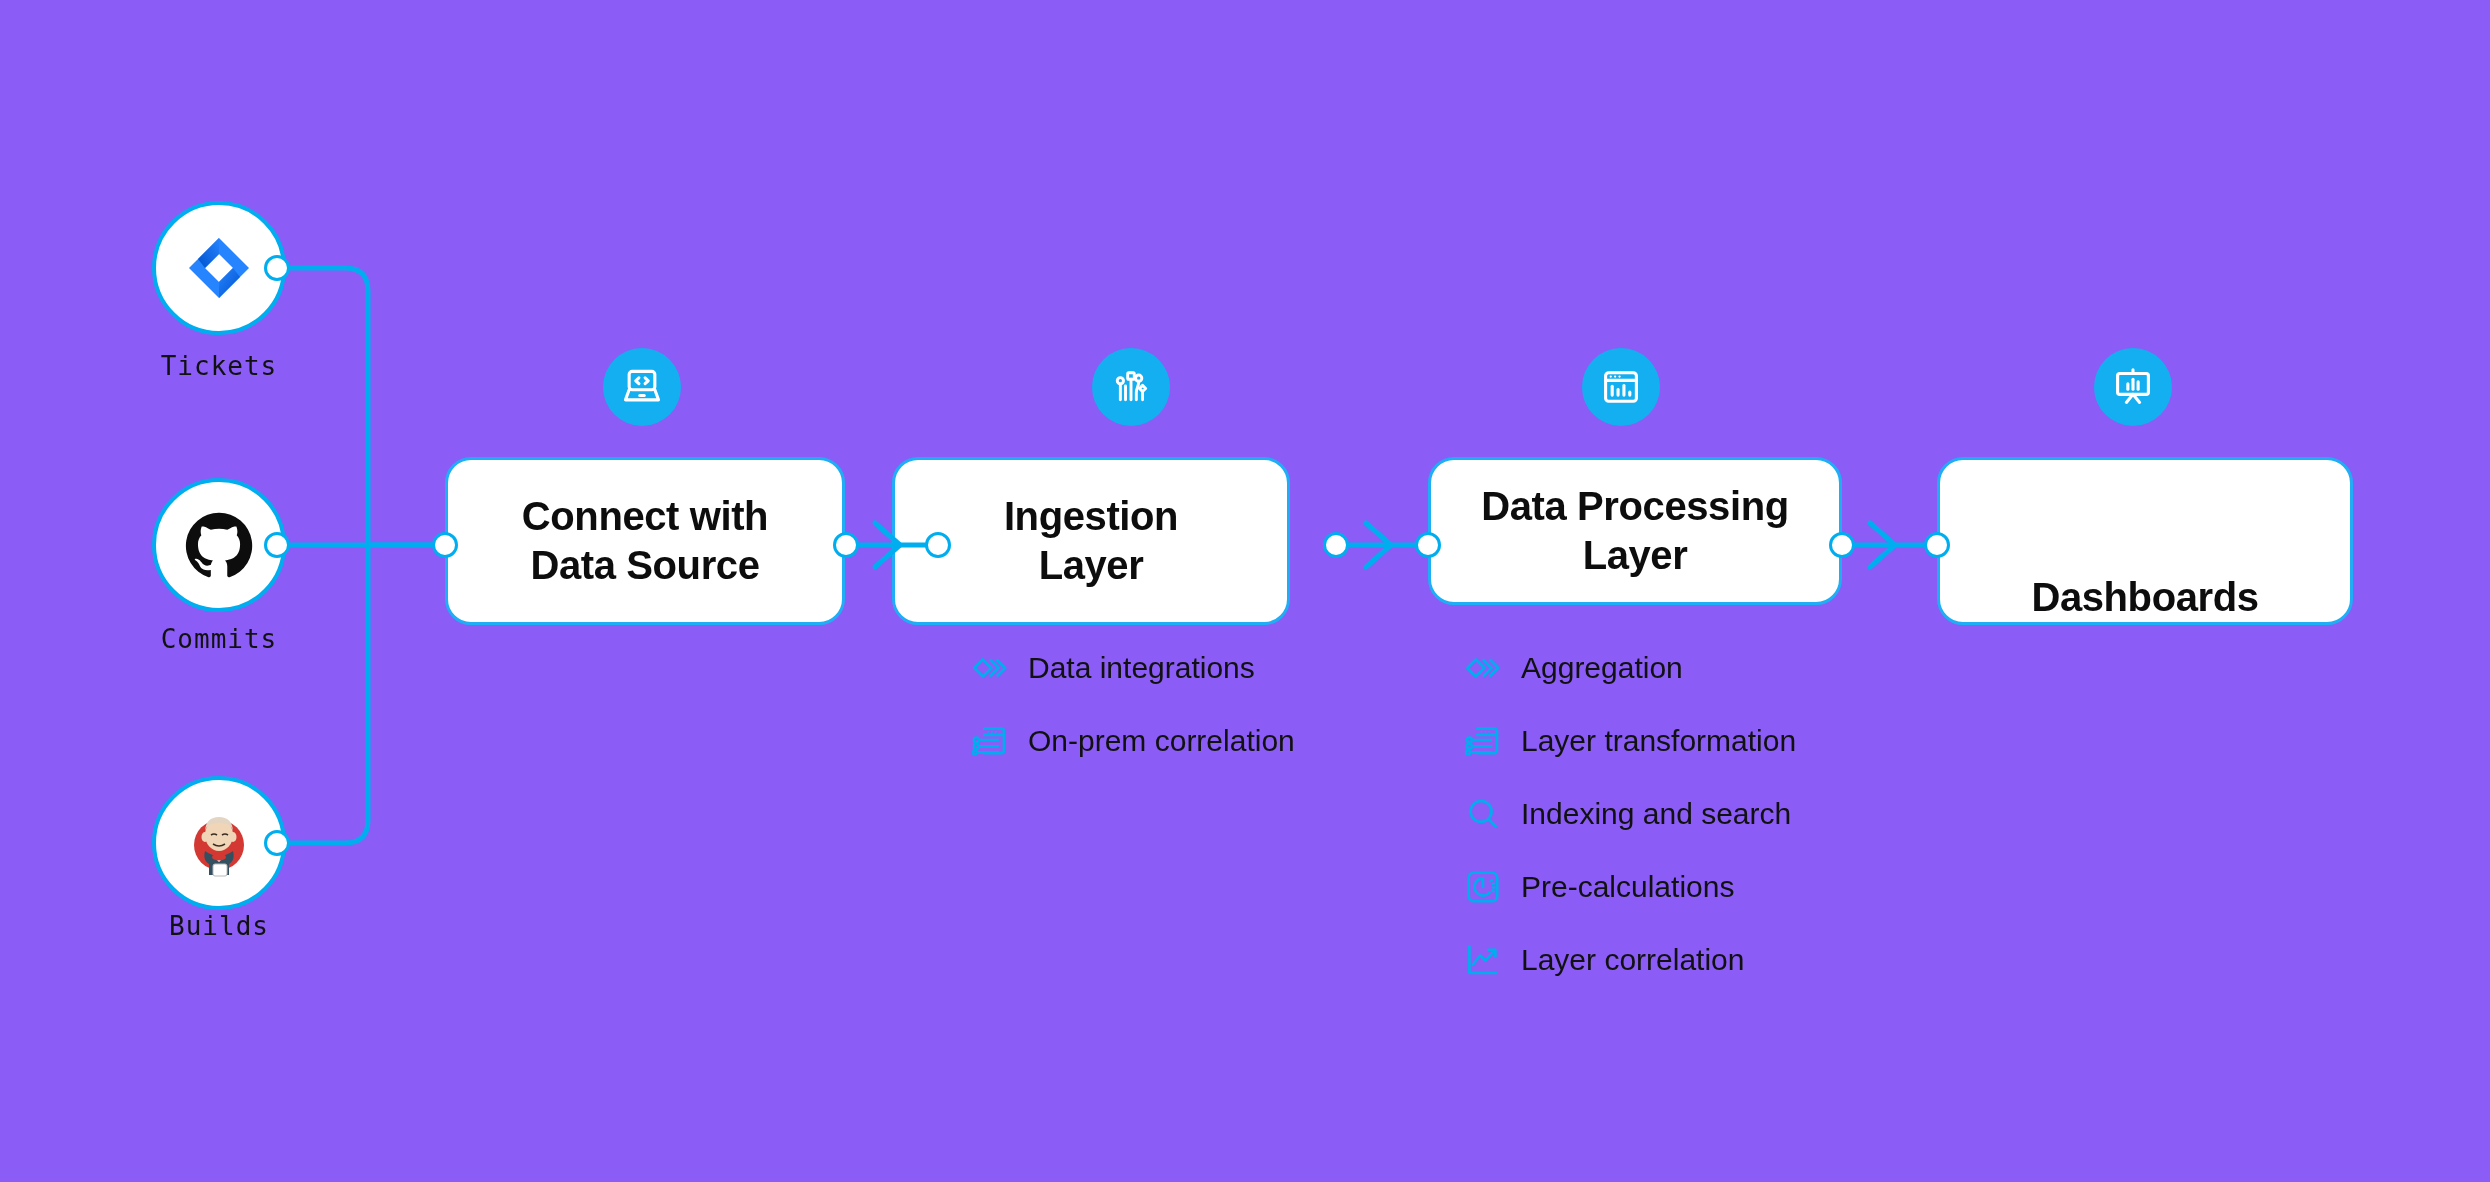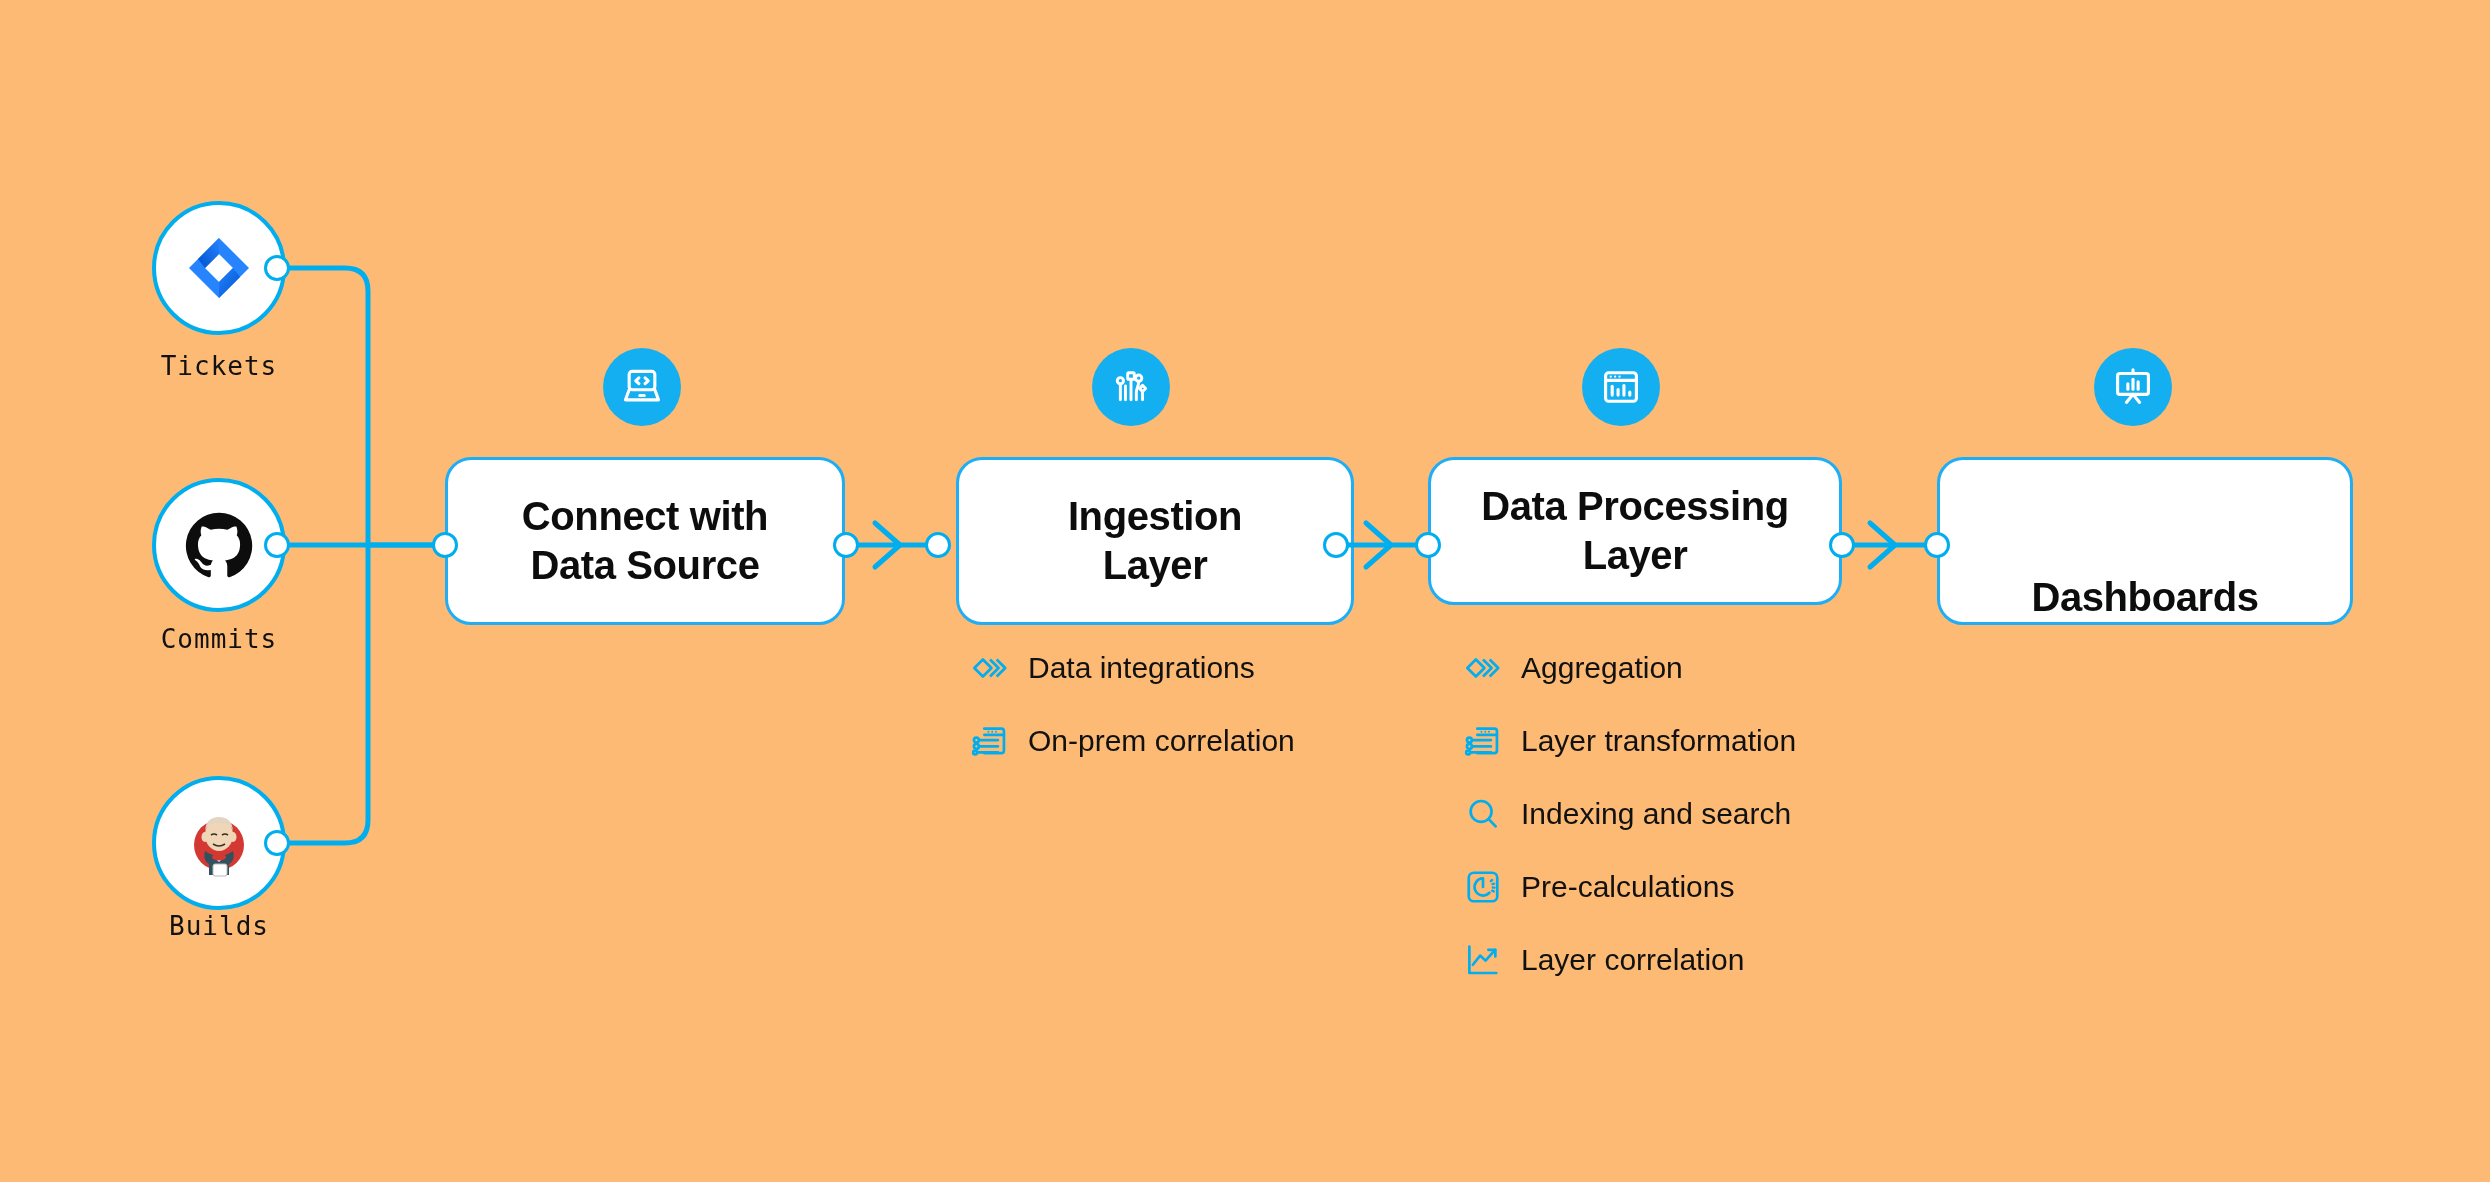--- a/index.html
+++ b/index.html
@@ -1,17 +1,17 @@
 <!DOCTYPE html>
 <html><head>
 <meta charset="utf-8">
 <style>
   html,body{margin:0;padding:0;background:#ffffff;}
   body{width:2490px;height:1182px;overflow:hidden;font-family:"Liberation Sans",sans-serif;}
-  #stage{position:relative;width:2490px;height:1182px;background:#fdba74;}
+  #stage{position:relative;width:2490px;height:1182px;background:#8b5cf6;}
 
   
   .src-node{position:absolute;width:134px;height:134px;border-radius:50%;
             border:4px solid #00AEEF;background:#fff;box-sizing:border-box;
             display:flex;align-items:center;justify-content:center;}
   .src-label{position:absolute;width:260px;text-align:center;
              font-family:"DejaVu Sans Mono","Liberation Mono",monospace;
              font-size:26px;color:#111111;letter-spacing:1px;}
 
   
@@ -149,21 +149,21 @@
       <line x1="12" y1="7.8" x2="12" y2="19"></line>
       <circle cx="6.2" cy="8.6" r="1.7"></circle>
       <path d="M6.2 10.3 V19"></path>
       <line x1="9" y1="11.5" x2="9" y2="19"></line>
       <circle cx="16.2" cy="7.2" r="1.7"></circle>
       <path d="M16.2 8.9 C16.2 12 14.9 12.5 14.9 15 V19"></path>
       <path d="M18.3 11.1 L16.6 12.8 L18.3 14.5 L20 12.8 Z"></path>
       <path d="M18.3 14.5 V19"></path>
     </svg>
   </div>
-  <div class="proc-box" style="left:956px;top:457px;width:398px;height:168px;">
+  <div class="proc-box" style="left:892px;top:457px;width:398px;height:168px;">
     <div>
       <div class="proc-title">Ingestion</div>
       <div class="proc-title">Layer</div>
     </div>
   </div>
   <div class="knob" style="left:925px;top:532px;"></div>
   <div class="knob" style="left:1323px;top:532px;"></div>
 
   <div class="feat-list" style="left:970px;top:645px;">
     <div class="feat-row">

